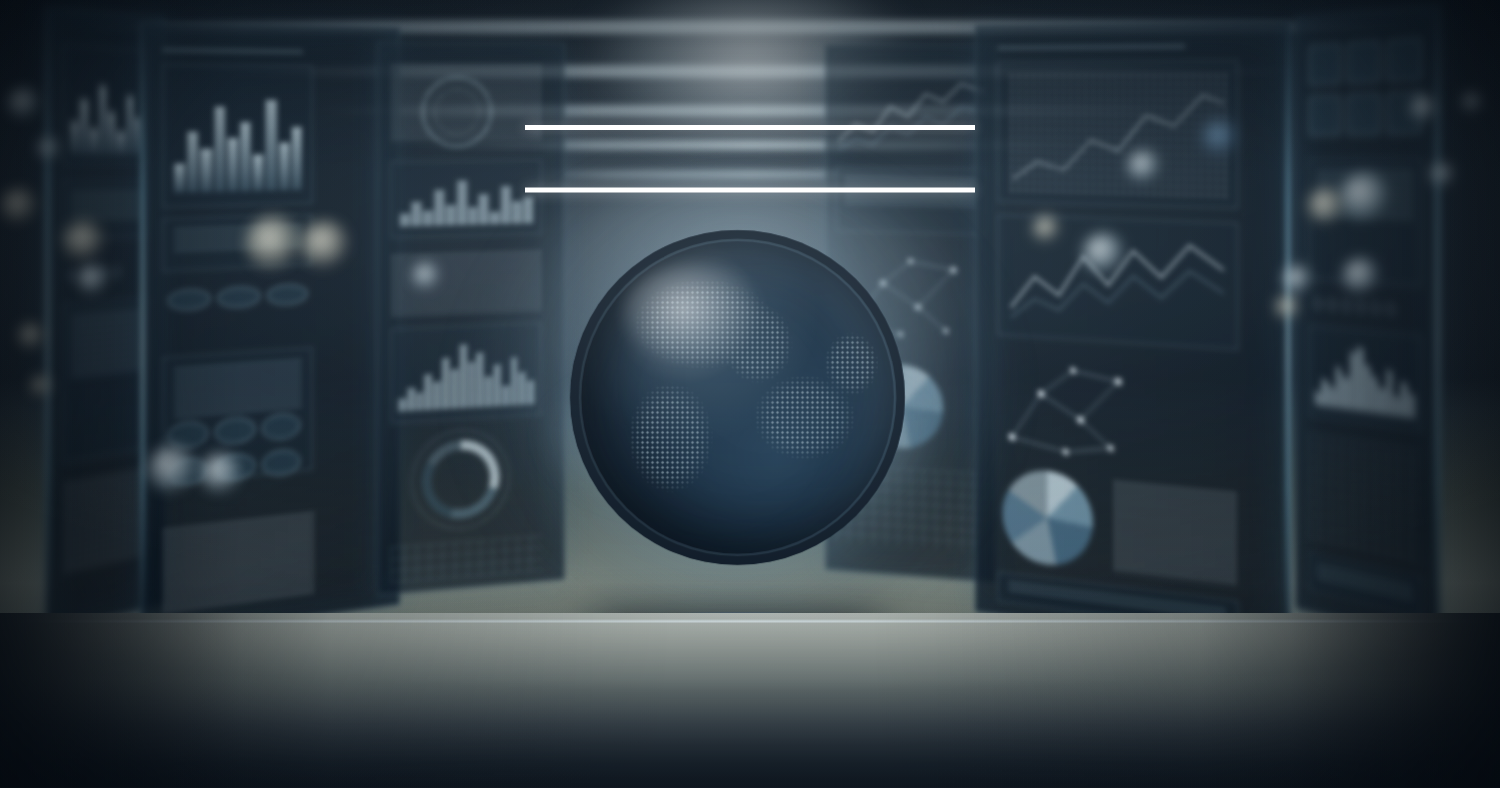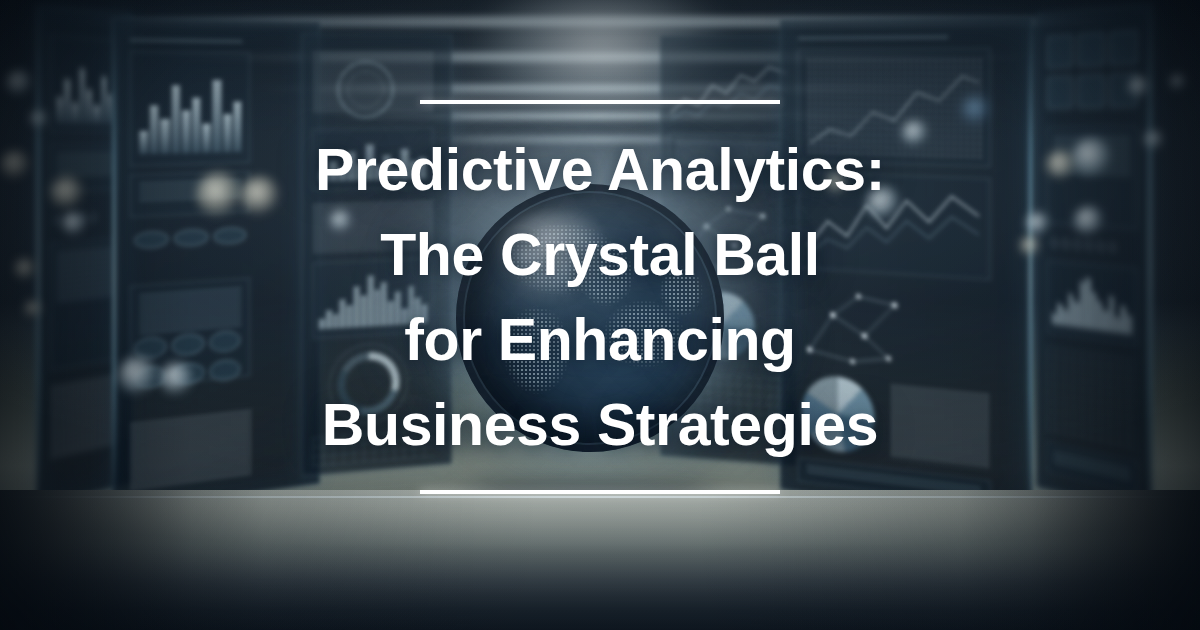--- a/index.html
+++ b/index.html
@@ -631,18 +631,17 @@
   <div class="bokeh bk-cool" style="right:96px;top:206px;width:30px;height:30px;"></div>
   <div class="bokeh bk-cool" style="right:150px;top:212px;width:24px;height:24px;"></div>
   <div class="bokeh bk-warm" style="right:160px;top:236px;width:20px;height:20px;"></div>
   <div class="bokeh bk-blue" style="right:210px;top:96px;width:28px;height:28px;"></div>
   <div class="bokeh bk-cool" style="right:272px;top:120px;width:26px;height:26px;"></div>
   <div class="bokeh bk-cool" style="right:300px;top:186px;width:34px;height:34px;"></div>
   <div class="bokeh bk-warm" style="right:352px;top:172px;width:22px;height:22px;"></div>
 
   <div class="headline">
     <div class="rule rule-top"></div>
-    <h1 class="title">Predictive Analytics: The Crystal Ball for Enhancing Business Strategies</h1>
     <div class="rule rule-bottom"></div>
   </div>
 
   <div class="grade"></div>
 </div>
 
 </body></html>

